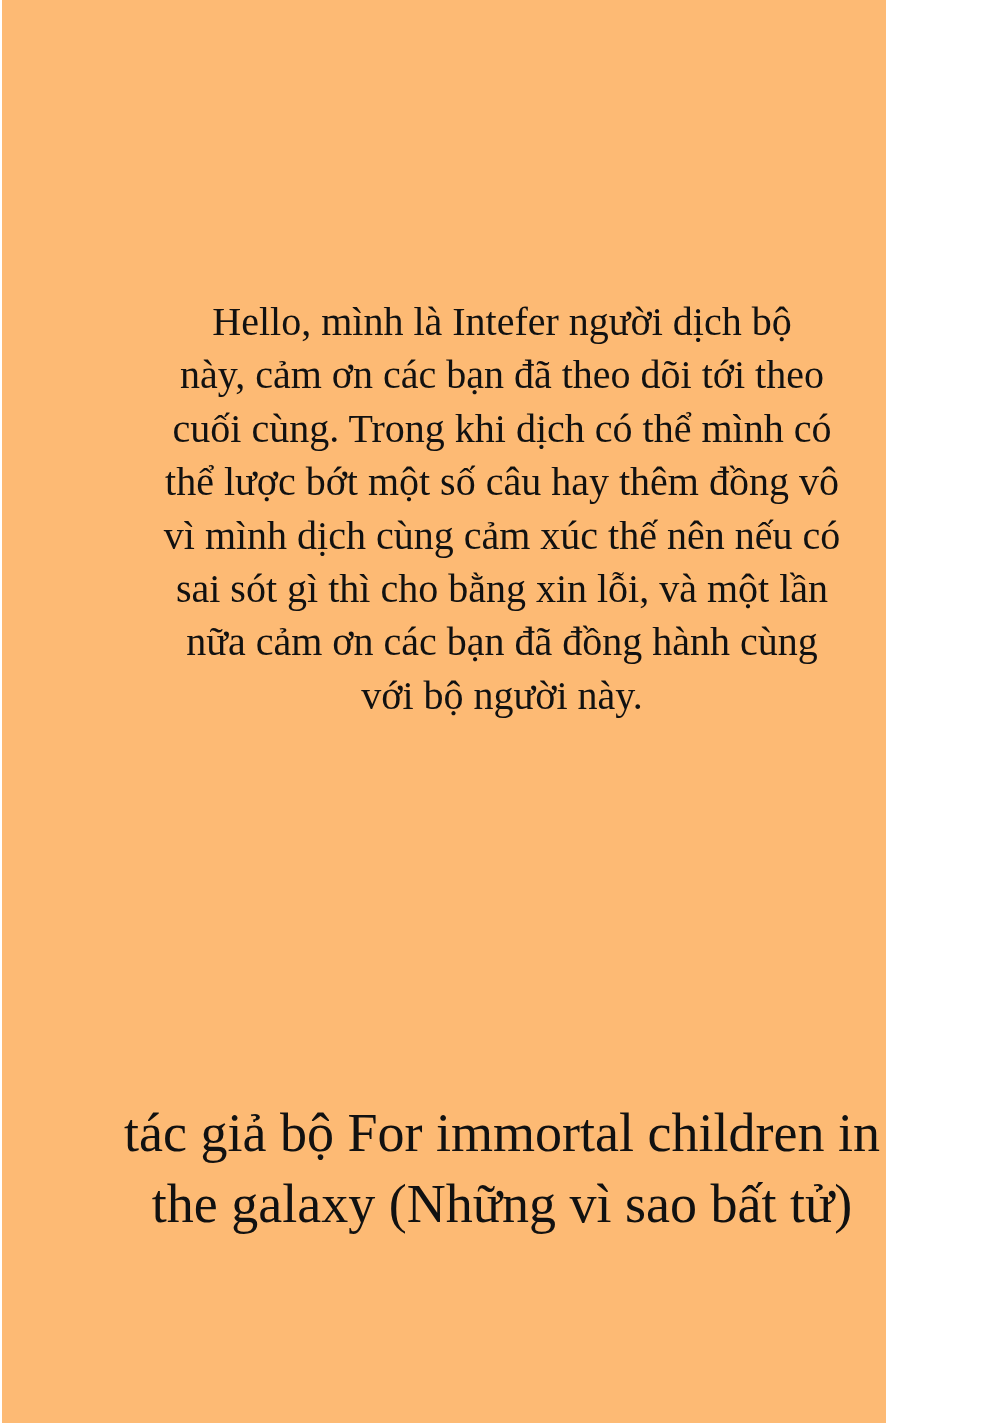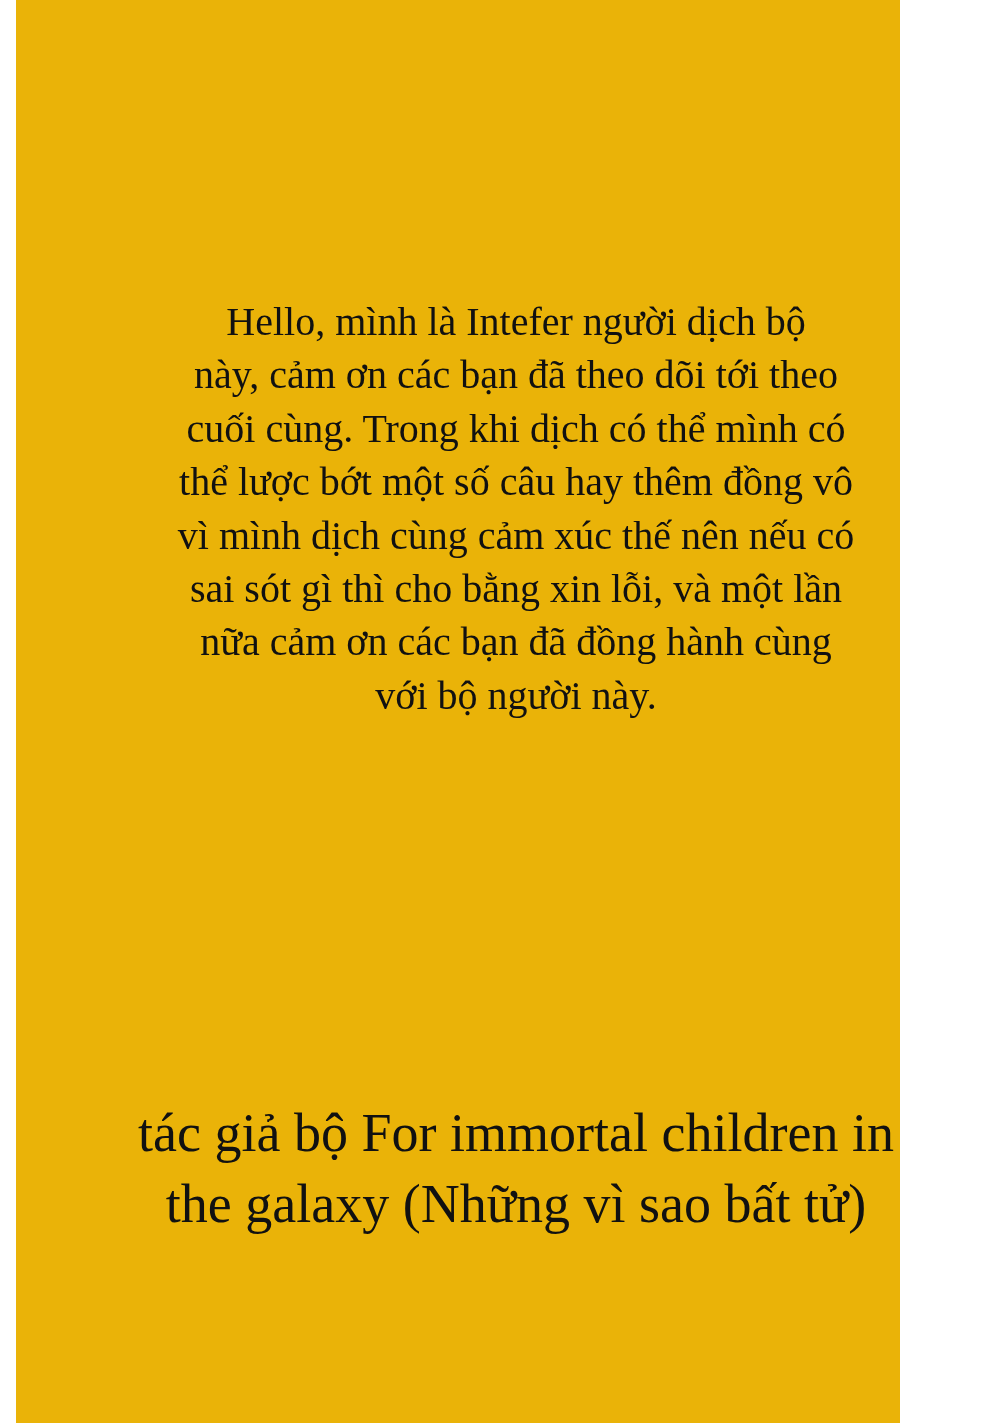--- a/index.html
+++ b/index.html
@@ -1,17 +1,17 @@
 <!DOCTYPE html>
 <html><head>
   <meta charset="utf-8">
   <style>
     html, body { margin: 0; padding: 0; background: #ffffff; }
     body { width: 1000px; height: 1423px; position: relative; overflow: hidden; }
-    .page { position: absolute; left: 16px; top: 0; width: 884px; height: 1423px; background: #eab308; }
+    .page { position: absolute; left: 2px; top: 0; width: 884px; height: 1423px; background: #fdba74; }
     .note {
       position: absolute; left: 0; top: 295px; width: 1000px;
       text-align: center; color: #111111;
       font-family: "Liberation Serif", "DejaVu Serif", serif;
       font-size: 40px; line-height: 53.4px;
     }
     .note .line { display: block; white-space: nowrap; }
     .intro {
       position: absolute; left: 0; top: 1098px; width: 1000px;
       text-align: center; color: #111111;

